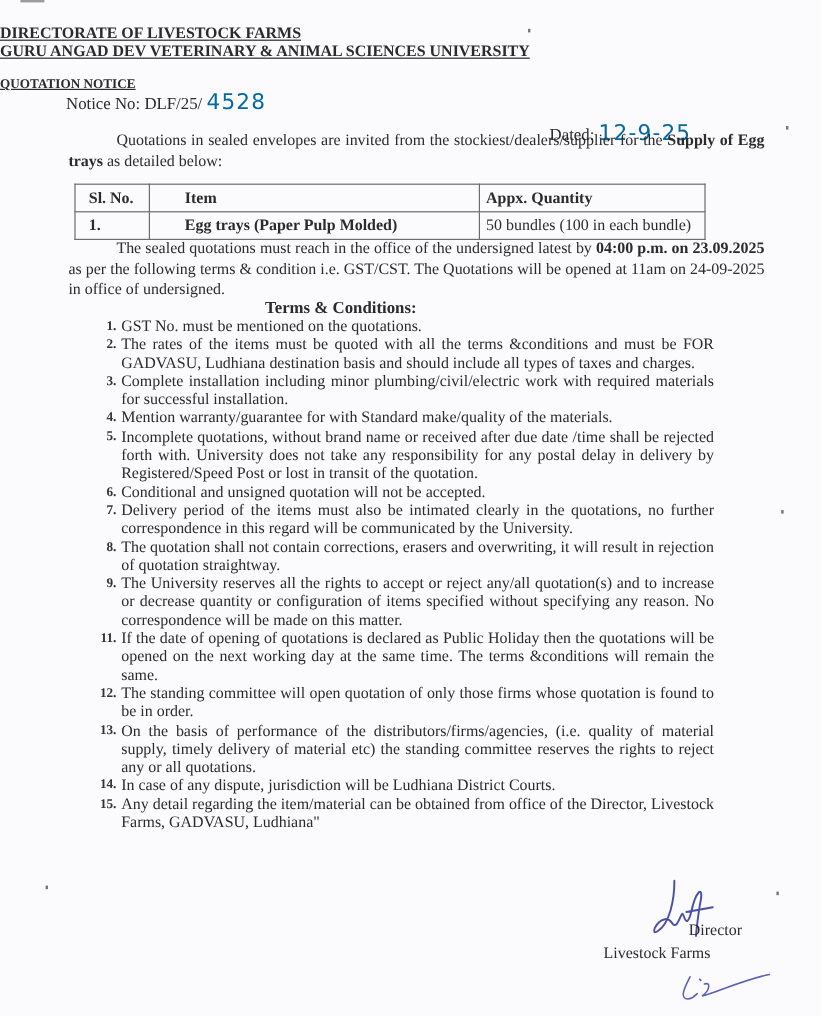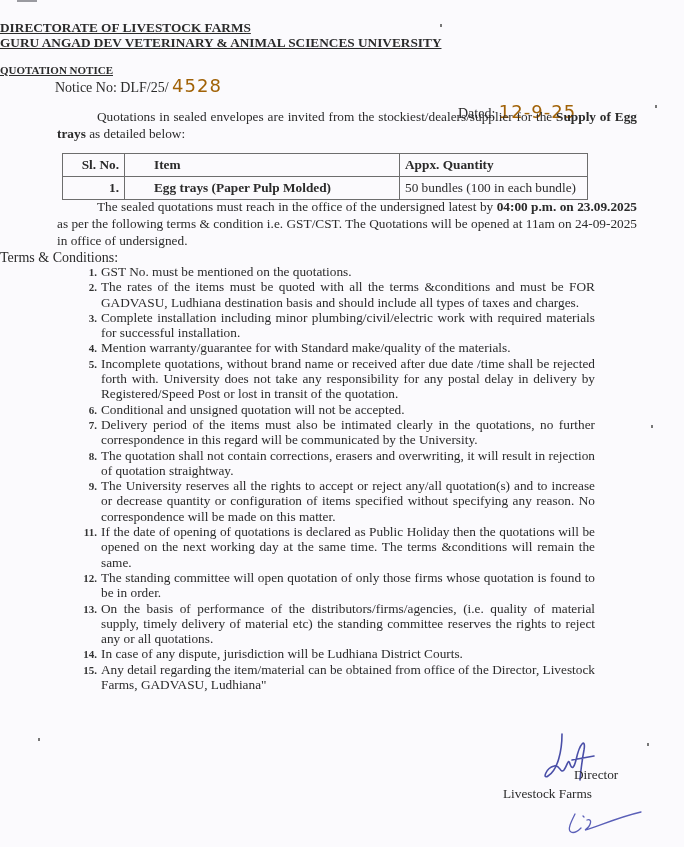--- a/index.html
+++ b/index.html
@@ -10,31 +10,31 @@
     color: #2b2b2b;
     position: relative;
   }
   .page { position: absolute; left: 0; top: 0; width: 684px; height: 847px; }
   .scan-mark { position:absolute; left:17px; top:0; width:20px; height:2px; background:#9a9aa0; }
   .hdr { position:absolute; left:0; width:684px; text-align:left; font-weight:bold; font-size:13.3px; text-decoration: underline; letter-spacing:0px; }
   .hdr1 { top: 20px; }
   .hdr2 { top: 35px; }
   .qtitle { position:absolute; top:64px; left:0; width:680px; font-size:11px; font-weight:bold; text-decoration:underline; }
   .notice-no { position:absolute; left:55px; top:75px; font-size:14px; }
-  .hand { font-family: "DejaVu Sans", sans-serif; color:#a16207; font-size:18px; font-weight:normal; letter-spacing:1px; }
+  .hand { font-family: "DejaVu Sans", sans-serif; color:#0369a1; font-size:18px; font-weight:normal; letter-spacing:1px; }
   .dated { position:absolute; left:458px; top:77px; font-size:14px;margin-top:24px; }
   .para { position:absolute; left:57px; width:580px; font-size:13.3px; line-height:17px; text-align:justify; }
   .intro { top:108px; text-indent: 40px; }
   table.items { position:absolute; left:62px; top:153px; width:526px; border-collapse:collapse; font-size:13.3px; }
   table.items td { border:1px solid #6d6d6d; padding:2px 5px; height:18px; }
-  table.items .c1 { width:45px; text-align:right;padding-left:11px; }
+  table.items .c1 { width:45px; text-align:left;padding-left:11px; }
   table.items .c2 { width:240px;padding-left:29px; }
   .b { font-weight:bold; }
   .deadline { top:198px; text-indent:40px; }
-  .tc-title { position:absolute; top:250px; left:0; width:568px; text-align:left; font-weight:normal; font-size:14px; }
+  .tc-title { position:absolute; top:250px; left:0; width:568px; text-align:center; font-weight:bold; font-size:14px; }
   ol.terms { position:absolute; left:82px; top:264px; width:513px; margin:0; padding:0; list-style:none; font-size:13.3px; line-height:15.3px; }
   ol.terms li { position:relative; padding-left:19px; text-align:justify; }
   ol.terms .num { position:absolute; left:-7px; width:22px; text-align:right; font-size:11px; font-weight:bold; color:#333; top:1px; }
   .sig-area { position:absolute; left:540px; top:730px; width:80px; height:60px; }
   .director { position:absolute; left:546px; top:767px; font-size:13.3px;margin-left:28px; }
   .lf { position:absolute; left:503px; top:786px; font-size:13.3px; }
   .initials { position:absolute; left:565px; top:808px; width:80px; height:30px; }
   .speck { position:absolute; width:2px; height:3px; background:#777; }
 </style>
 </head>

